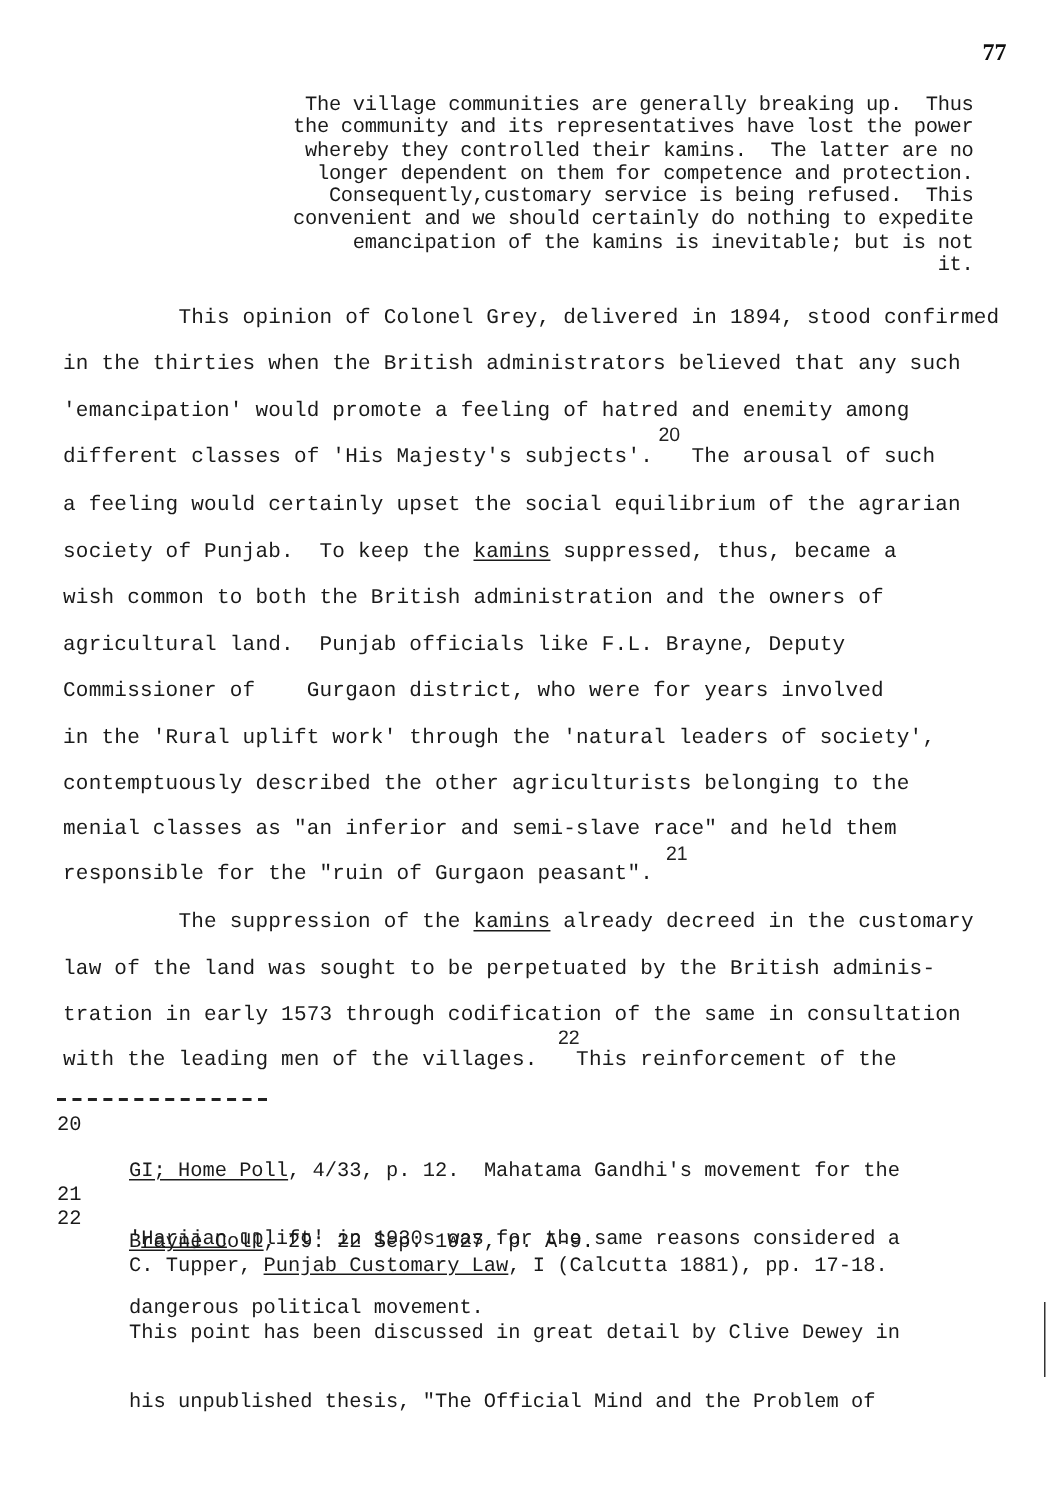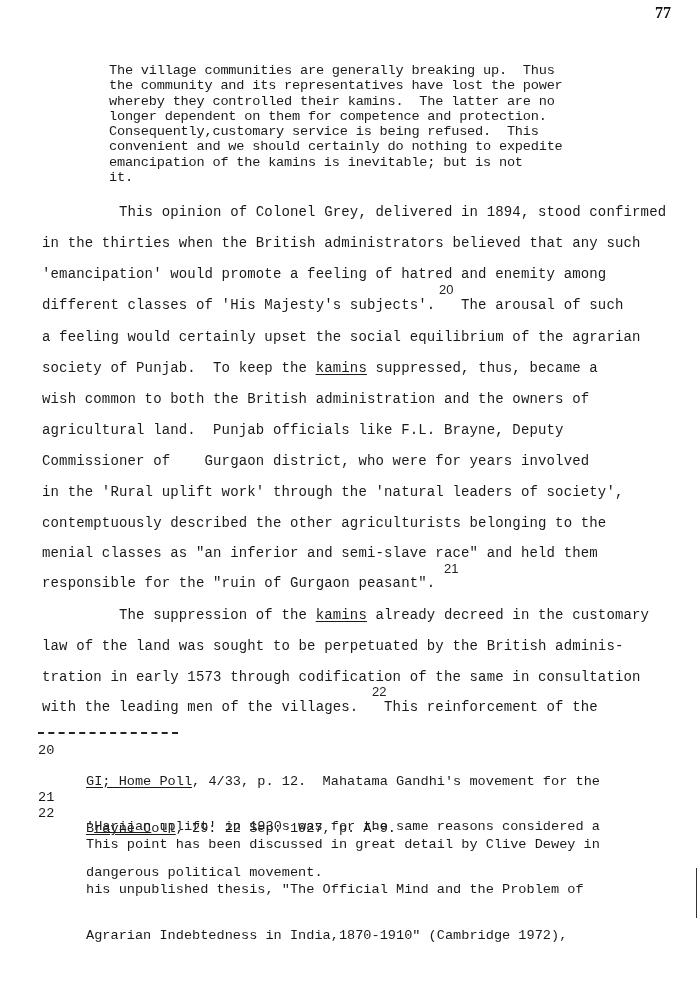--- a/index.html
+++ b/index.html
@@ -2,29 +2,29 @@
 <html><head>
 <meta charset="utf-8">
 <style>
   html, body { margin: 0; padding: 0; background: #ffffff; }
   body {
     width: 700px; height: 994px; position: relative; overflow: hidden;
     font-family: "Liberation Mono", "DejaVu Sans Mono", monospace;
     color: #1a1a1a;
   }
   .page-number {
-    position: absolute; top: 4px; left: 655px;
+    position: absolute; top: 27px; left: 655px;
     font-family: "Liberation Serif", "DejaVu Serif", serif;
     font-weight: bold; font-size: 16px; color: #111;
   }
   .quote {
     position: absolute; left: 109px; top: 63px; width: 540px;
     font-size: 13.6px; line-height: 15.3px; letter-spacing: -0.2px;
   }
-  .quote .line { white-space: pre; display: block; }
+  .quote .line { white-space: pre; display: block; text-align: right; }
   .body-line {
     position: absolute; left: 42px; white-space: pre;
     font-size: 14px; letter-spacing: 0.15px;
   }
   .sup {
     position: absolute; font-family: "Liberation Sans", "DejaVu Sans", sans-serif;
     font-size: 13px; color: #222;
   }
   u { text-decoration: underline; text-underline-offset: 2px; }
   .rule {
@@ -91,20 +91,20 @@
 <div class="fn" style="top:790px">
   <span class="num">21</span>
   <div class="txt">
     <span class="l"><u>Brayne Coll</u><span>, 29: 22 Sep. 1927, p. A-9.</span></span>
   </div>
 </div>
 
 <div class="fn" style="top:806px">
   <span class="num">22</span>
   <div class="txt">
+    <span class="l"><span>C. Tupper, </span><u>Punjab Customary Law</u><span>, I (Calcutta 1881), pp. 17-18.</span></span>
     <span class="l">This point has been discussed in great detail by Clive Dewey in</span>
     <span class="l">his unpublished thesis, "The Official Mind and the Problem of</span>
-    <span class="l">Agrarian Indebtedness in India,1870-1910" (Cambridge 1972),</span>
     
   </div>
 </div>
 
 <div class="edge-mark"></div>
 
 </body></html>

